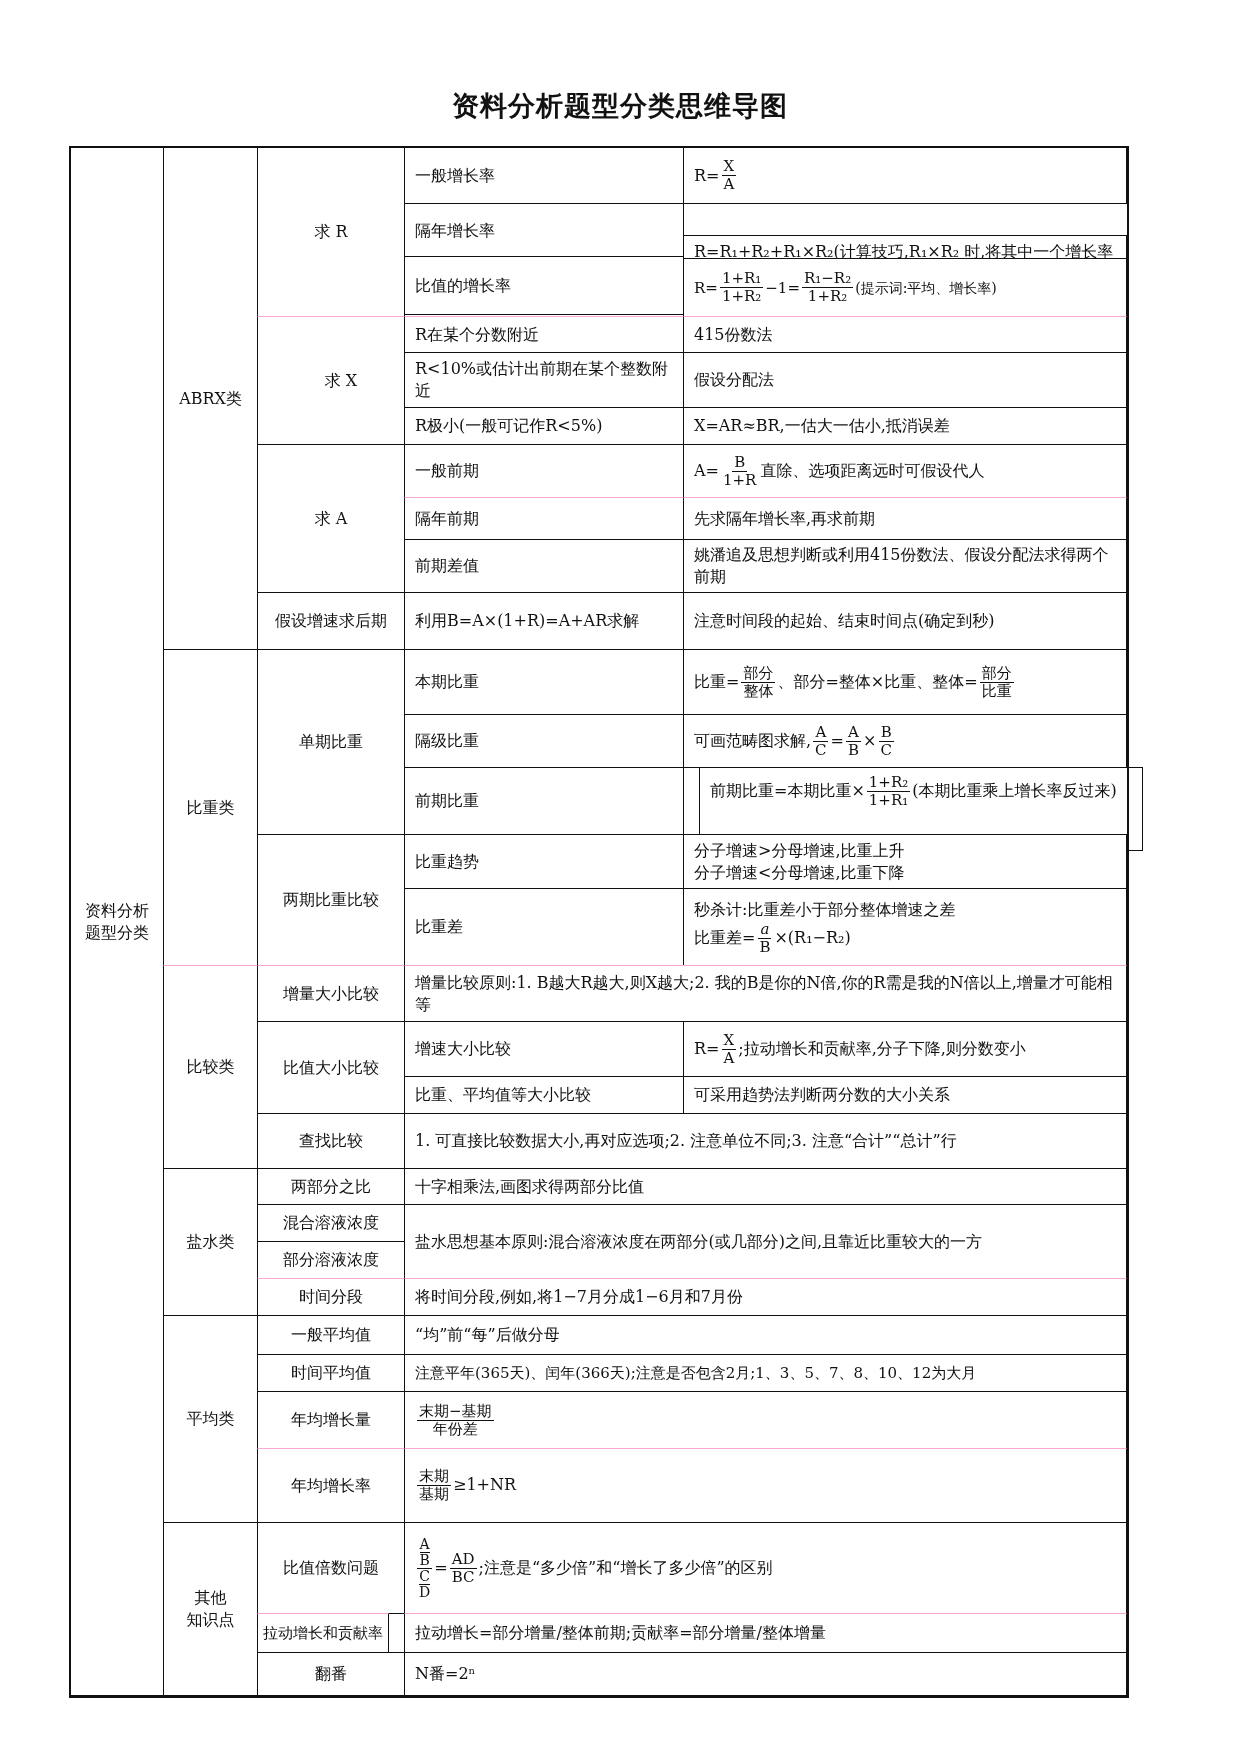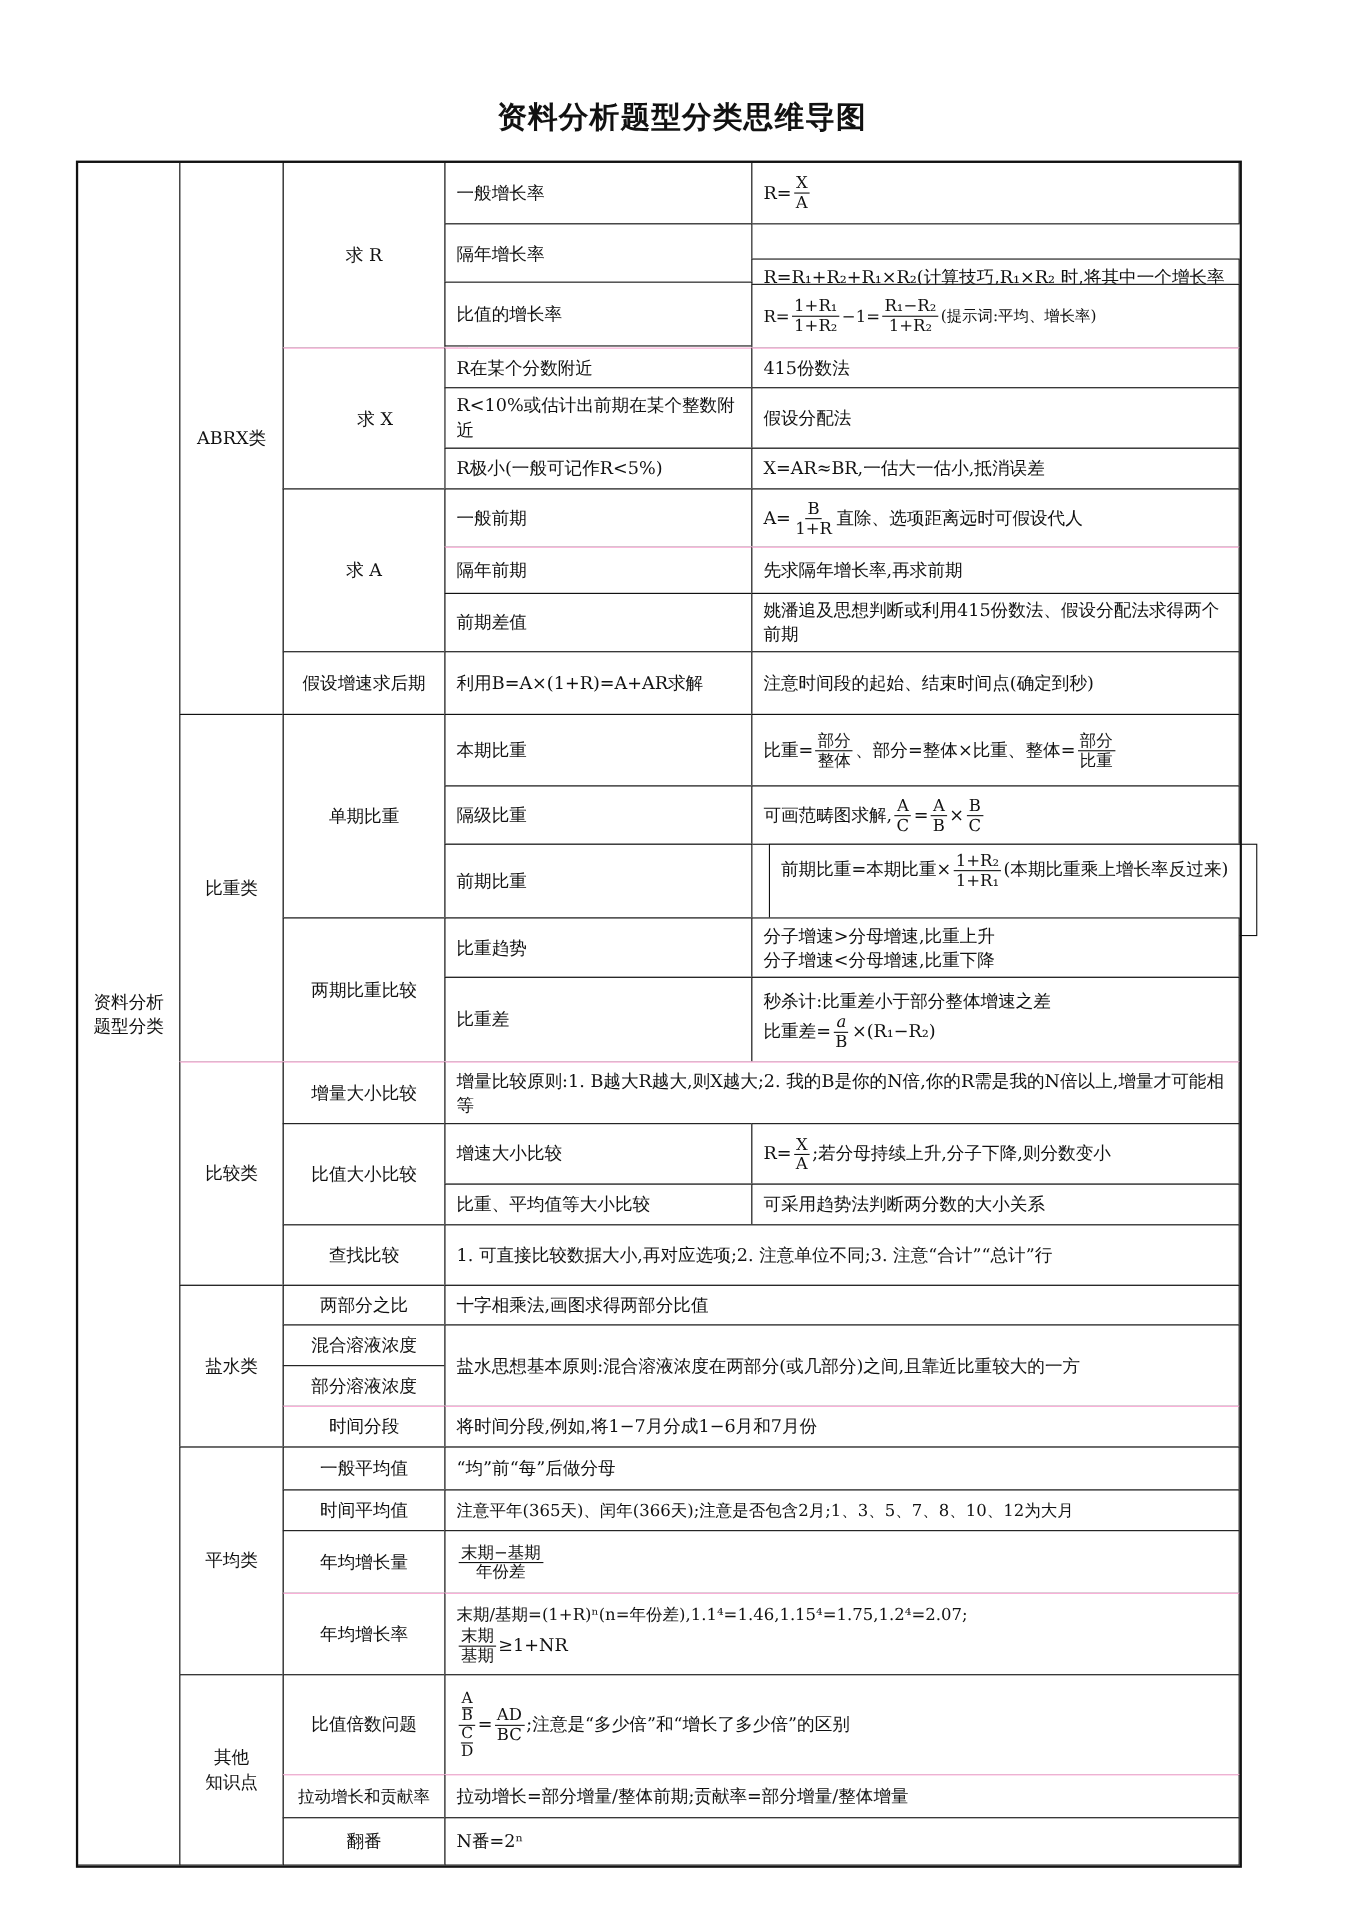--- a/index.html
+++ b/index.html
@@ -225,21 +225,21 @@
 </div>
 <div class="cell left" style="left:404px;top:1021px;width:280px;height:56px;">
     <span>增速大小比较</span>
   </div>
 <div class="cell left" style="left:683px;top:1021px;width:444px;height:56px;">
   <span>R=</span>
   <span class="frac">
       <span class="num">X</span>
       <span class="den">A</span>
     </span>
-  <span>;若分母持续上升,分子下降,则分数变小</span>
+  <span>;拉动增长和贡献率,分子下降,则分数变小</span>
 </div>
 <div class="cell left" style="left:404px;top:1076px;width:280px;height:38px;">
     <span>比重、平均值等大小比较</span>
   </div>
 <div class="cell left" style="left:683px;top:1076px;width:444px;height:38px;">
     <span>可采用趋势法判断两分数的大小关系</span>
   </div>
 
 <div class="cell center" style="left:257px;top:1113px;width:148px;height:56px;">
   <span>查找比较</span>
@@ -299,21 +299,20 @@
   <span class="frac">
       <span class="num">末期−基期</span>
       <span class="den">年份差</span>
     </span>
 </div>
 
 <div class="cell center thick-top" style="left:257px;top:1448px;width:148px;height:75px;">
     <span>年均增长率</span>
   </div>
 <div class="cell left stack thick-top" style="left:404px;top:1448px;width:723px;height:75px;align-items:flex-start;">
-  <span style="font-size:15px;">末期/基期=(1+R)ⁿ(n=年份差),1.1⁴=1.46,1.15⁴=1.75,1.2⁴=2.07;</span>
   <span><span class="frac">
         <span class="num">末期</span>
         <span class="den">基期</span>
       </span><span>≥1+NR</span></span>
 </div>
 
 <div class="cell center stack" style="left:163px;top:1522px;width:95px;height:174px;align-items:center;">
   <span>其他</span>
   <span>知识点</span>
 </div>
@@ -333,21 +332,21 @@
     </span>
   </span>
   <span>=</span>
   <span class="frac">
       <span class="num">AD</span>
       <span class="den">BC</span>
     </span>
   <span>;注意是“多少倍”和“增长了多少倍”的区别</span>
 </div>
 
-<div class="cell center thick-top" style="left:257px;top:1613px;width:148px;height:40px;padding:0 2px;">
+<div class="cell center thick-top" style="left:257px;top:1613px;width:132px;height:40px;padding:0 2px;">
     <span style="font-size:15px;">拉动增长和贡献率</span>
   </div>
 <div class="cell left thick-top" style="left:404px;top:1613px;width:723px;height:40px;">
     <span>拉动增长=部分增量/整体前期;贡献率=部分增量/整体增量</span>
   </div>
 
 <div class="cell center" style="left:257px;top:1652px;width:148px;height:44px;">
     <span>翻番</span>
   </div>
 <div class="cell left" style="left:404px;top:1652px;width:723px;height:44px;">

